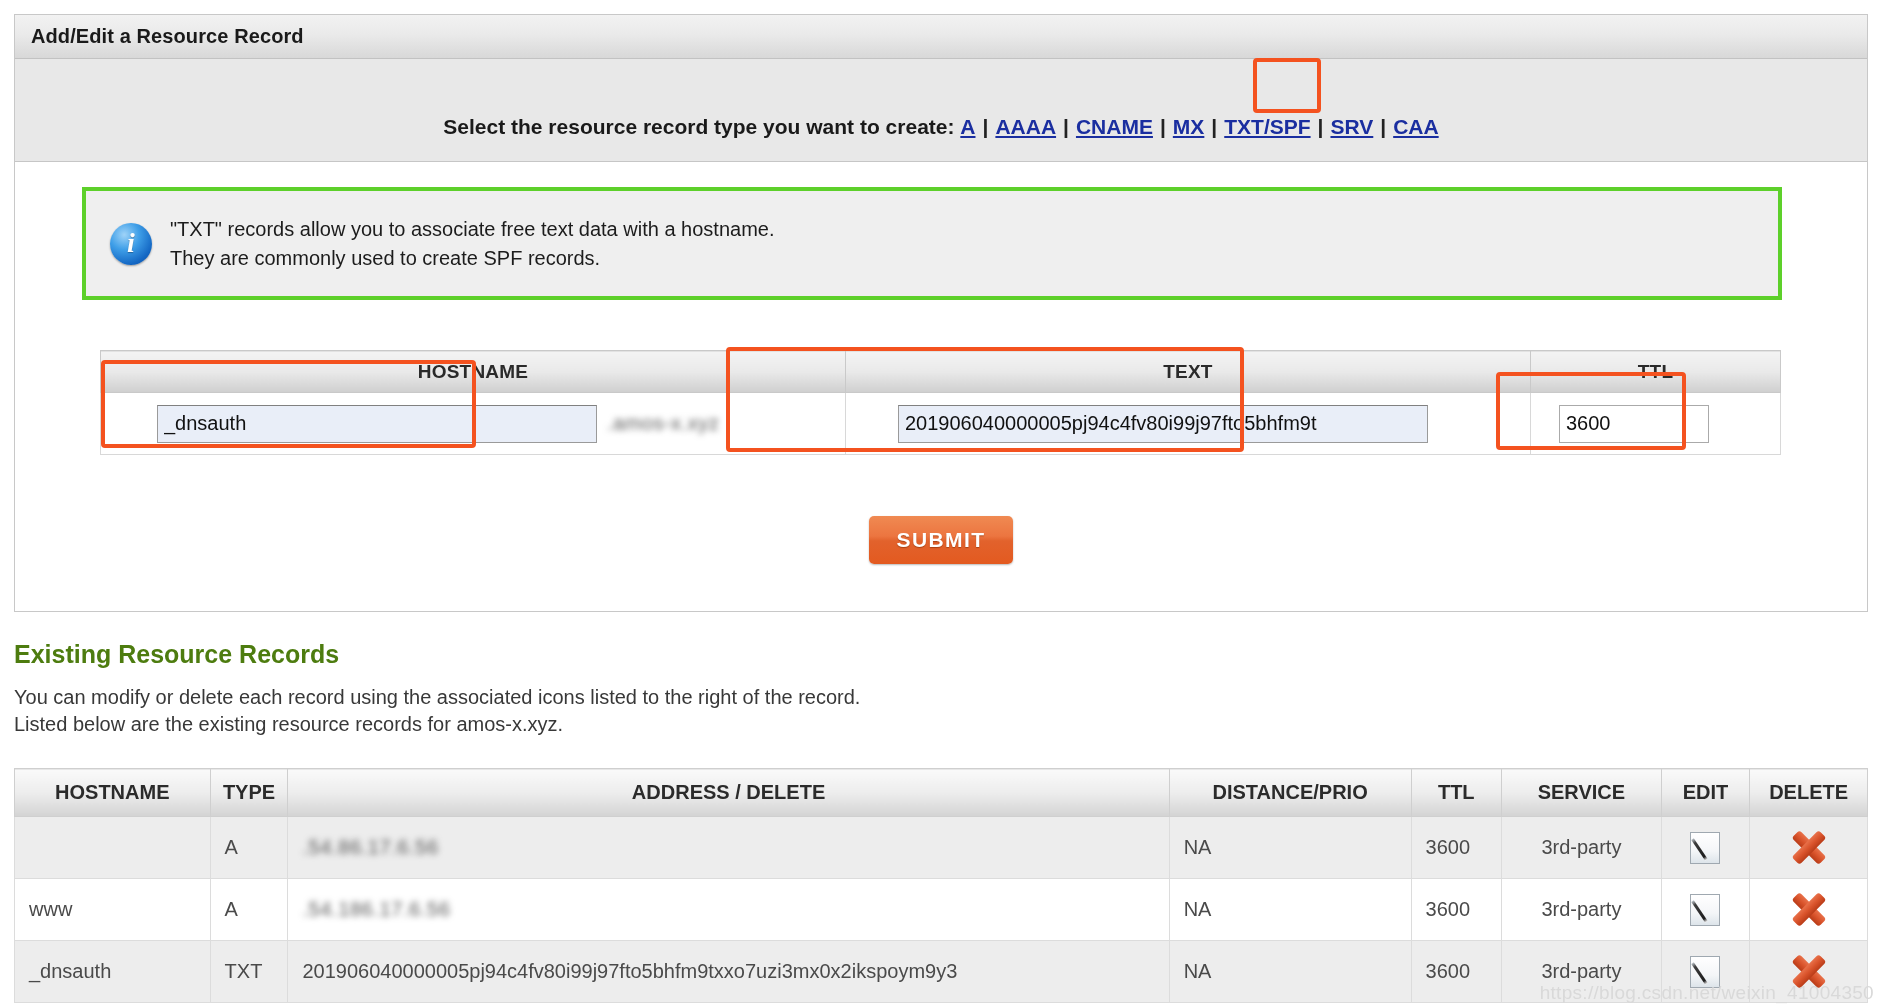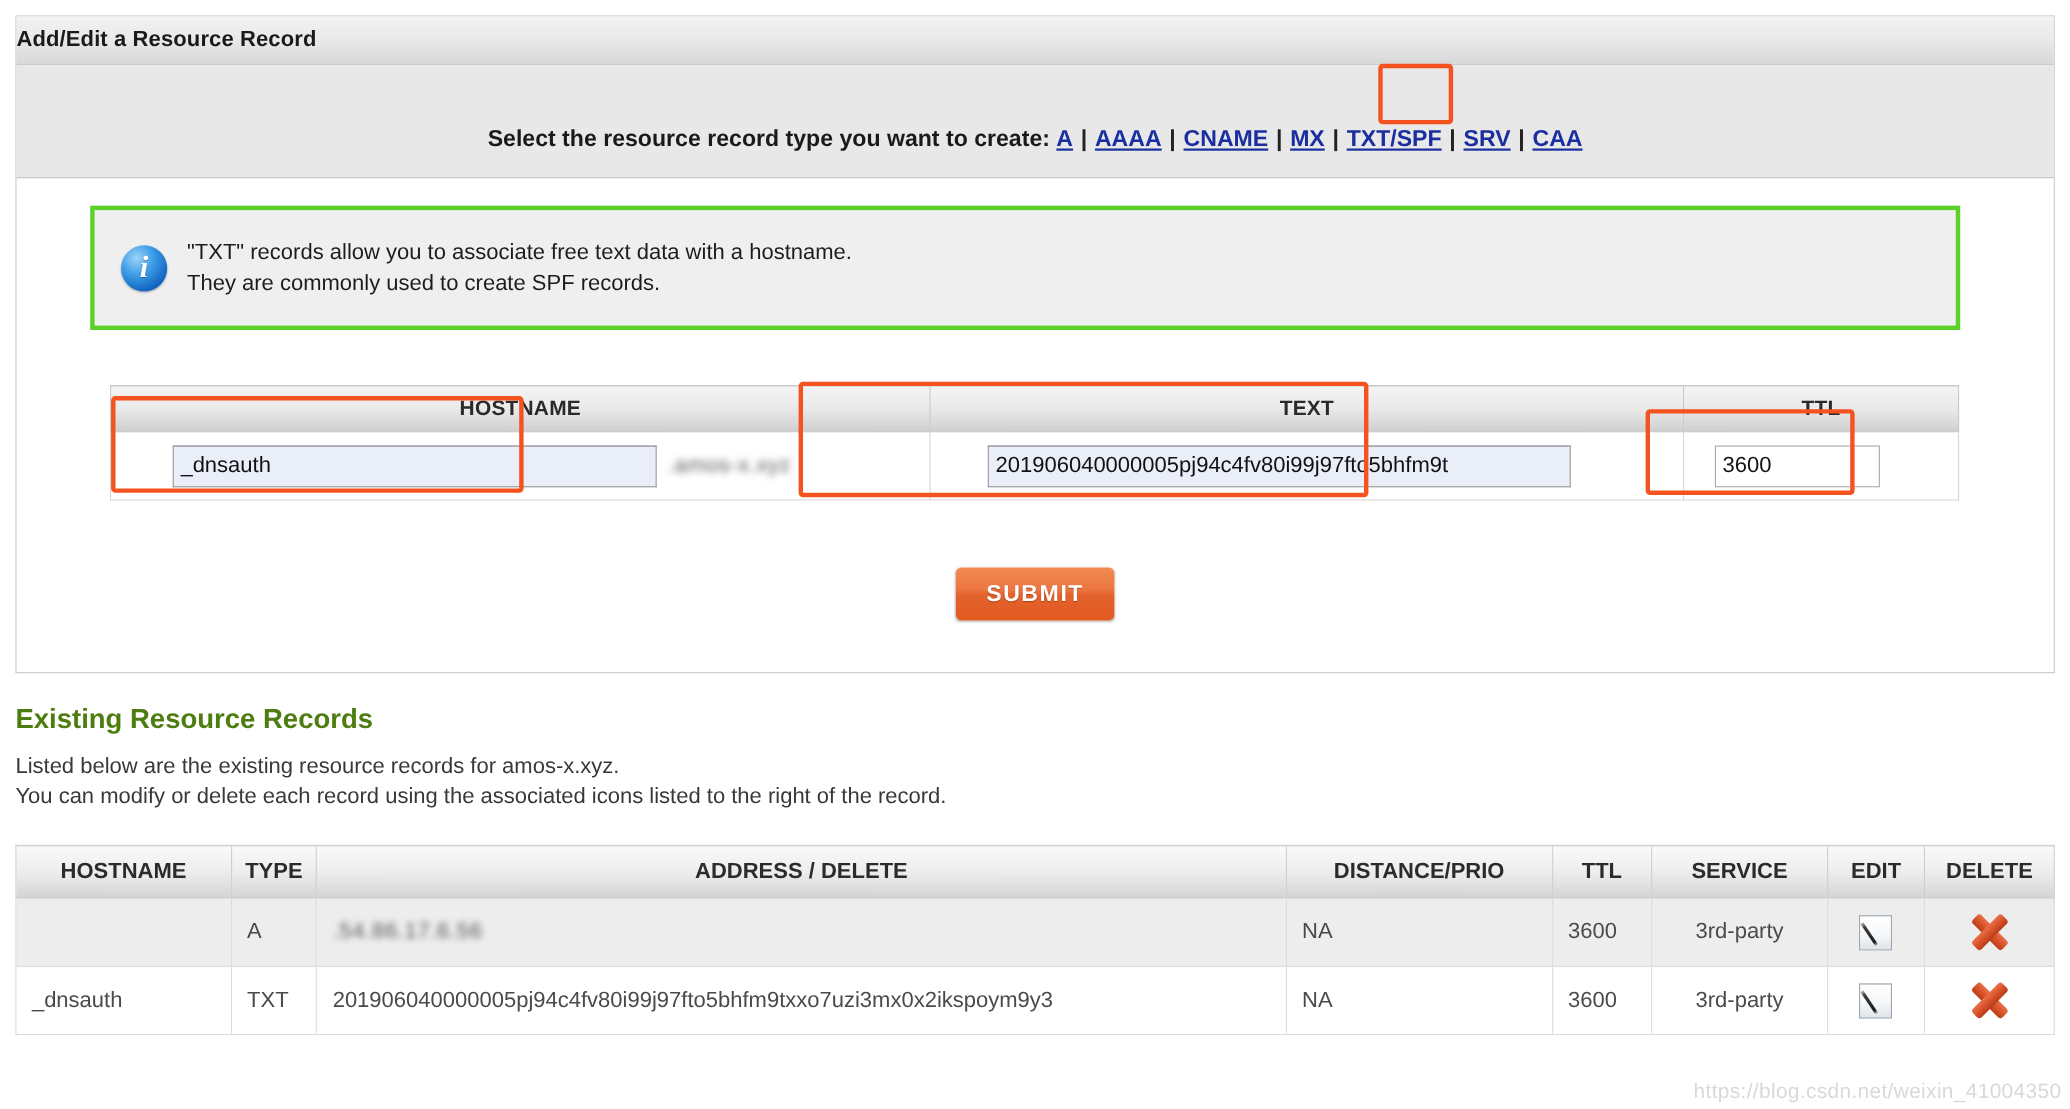--- a/index.html
+++ b/index.html
@@ -15,20 +15,21 @@
     position: absolute; left: 14px; top: 14px;
     width: 1854px; height: 598px;
     border: 1px solid #c8c8c8;
     background: #ffffff;
   }
   .panel-header {
     height: 44px;
     background: linear-gradient(to bottom, #f2f2f2 0%, #eaeaea 45%, #d8d8d8 100%);
     border-bottom: 1px solid #c2c2c2;
     display: flex; align-items: center;
+    padding-left: 16px;
   }
   .panel-header-title {
     font-size: 20px; font-weight: bold; color: #1a1a1a;
     letter-spacing: 0.1px;
   }
   .typebar {
     height: 103px;
     background: #e8e8e8;
     border-bottom: 1px solid #c6c6c6;
     display: flex; align-items: center; justify-content: center;
@@ -294,22 +295,22 @@
 <div class="hl hl-host"></div>
 <div class="hl hl-text"></div>
 <div class="hl hl-ttl"></div>
 
 <div class="submit-wrap">
   <button class="submit-btn">SUBMIT</button>
 </div>
 
 <div class="section-title">Existing Resource Records</div>
 <div class="section-desc">
+  <div>You can modify or delete each record using the associated icons listed to the right of the record.</div>
   <div>Listed below are the existing resource records for amos-x.xyz.</div>
-  <div>You can modify or delete each record using the associated icons listed to the right of the record.</div>
 </div>
 
 <table class="rectable">
   <colgroup>
     <col class="c-host">
       <col class="c-type">
       <col class="c-val">
       <col class="c-dist">
     <col class="c-ttl">
       <col class="c-svc">
@@ -333,20 +334,30 @@
         <td class="c-host"></td>
         <td class="c-type">A</td>
         <td class="c-val"><span class="blurval">.54.86.17.6.56</span></td>
         <td class="c-dist">NA</td>
         <td class="c-ttl">3600</td>
         <td class="c-svc">3rd-party</td>
         <td class="c-edit"><span class="edit-icon"></span></td>
         <td class="c-del"><span class="del-icon"></span></td>
       </tr>
       <tr>
+        <td class="c-host">www</td>
+        <td class="c-type">A</td>
+        <td class="c-val"><span class="blurval">.54.186.17.6.56</span></td>
+        <td class="c-dist">NA</td>
+        <td class="c-ttl">3600</td>
+        <td class="c-svc">3rd-party</td>
+        <td class="c-edit"><span class="edit-icon"></span></td>
+        <td class="c-del"><span class="del-icon"></span></td>
+      </tr>
+      <tr>
         <td class="c-host">_dnsauth</td>
         <td class="c-type">TXT</td>
         <td class="c-val"><span>201906040000005pj94c4fv80i99j97fto5bhfm9txxo7uzi3mx0x2ikspoym9y3</span></td>
         <td class="c-dist">NA</td>
         <td class="c-ttl">3600</td>
         <td class="c-svc">3rd-party</td>
         <td class="c-edit"><span class="edit-icon"></span></td>
         <td class="c-del"><span class="del-icon"></span></td>
       </tr>
     </tbody>

